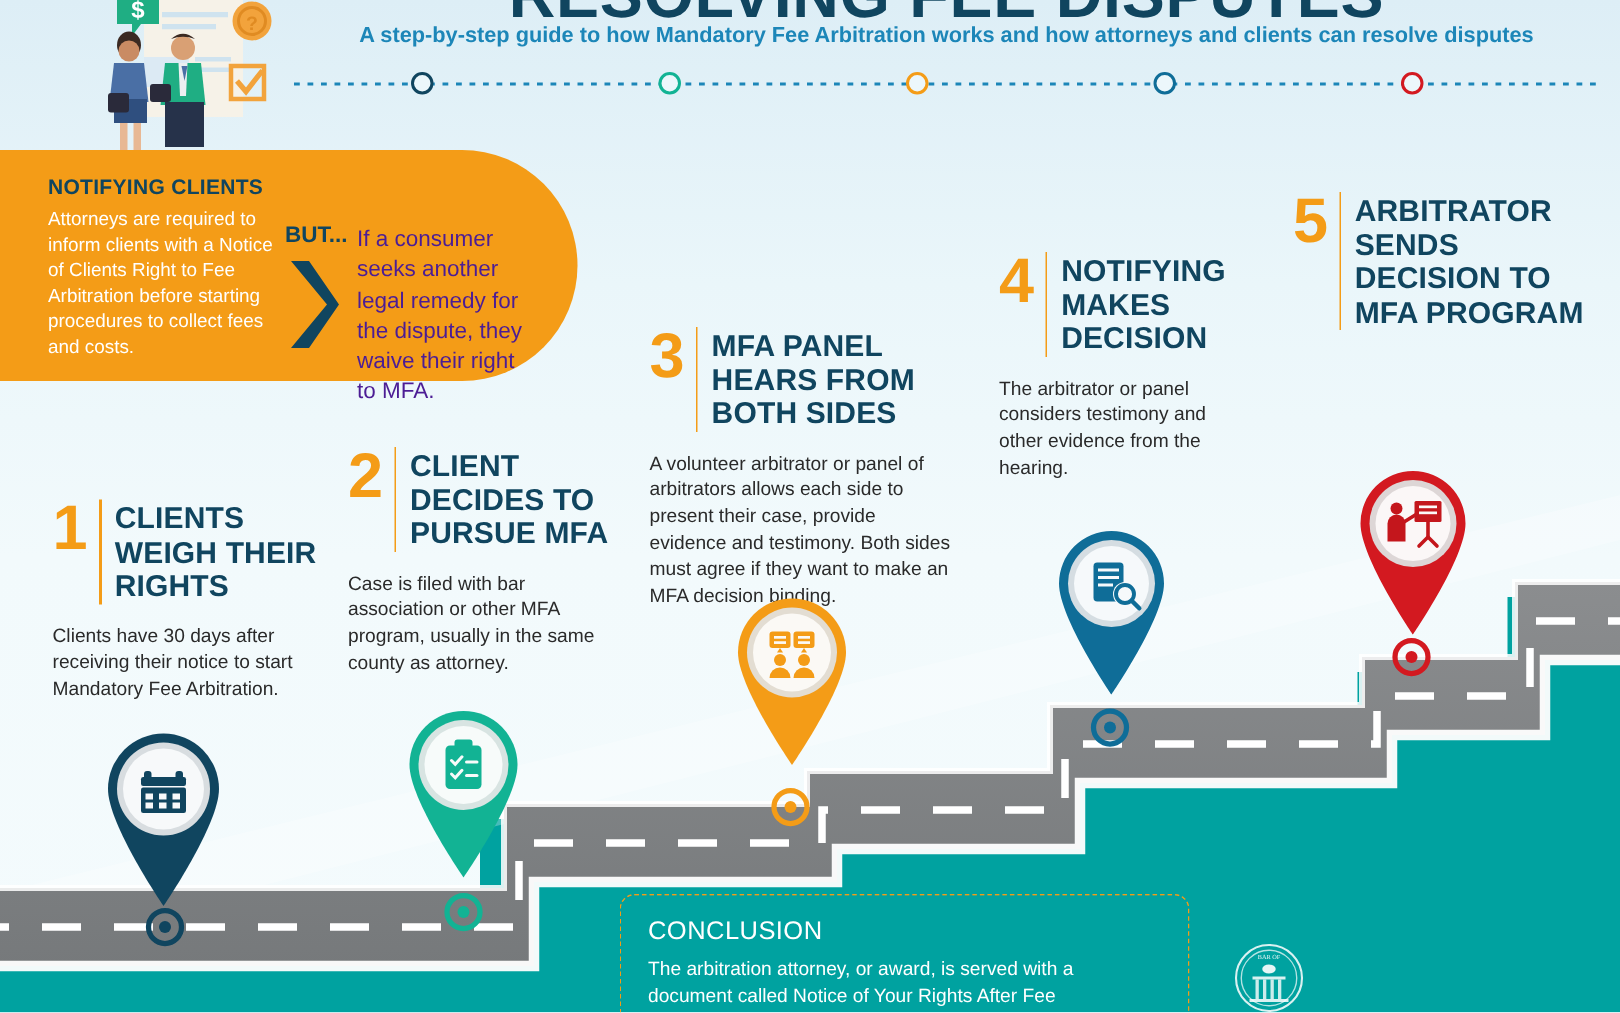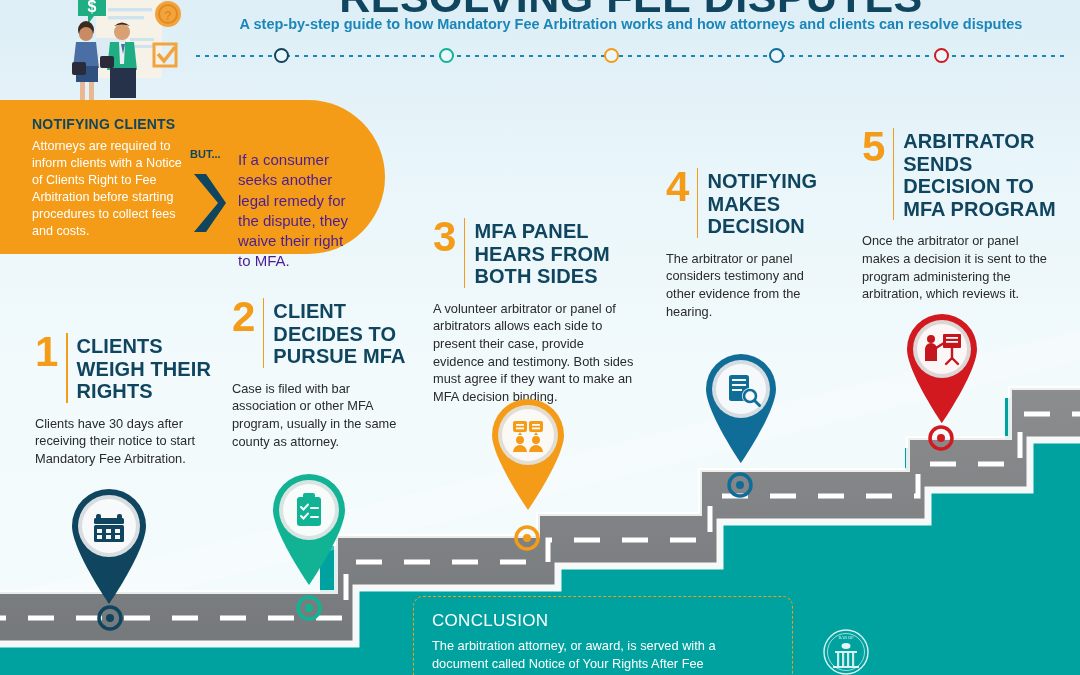--- a/index.html
+++ b/index.html
@@ -119,21 +119,21 @@
     position: absolute;
     left: 72px; top: 38px;
     width: 160px;
     font-size: 12.6px;
     line-height: 1.35;
     color: #ffffff;
   }
   .but-label {
     position: absolute;
     left: 230px; top: 48px;
-    font-size: 11px;
+    font-size: 15px;
     font-weight: bold;
     color: #10455f;
   }
   .but-arrow {
     position: absolute;
     left: 232px; top: 72px;
     width: 36px; height: 62px;
   }
   .but-body {
     position: absolute;
@@ -389,21 +389,20 @@
     </div>
     <div class="step-body">The arbitrator or panel considers testimony and other evidence from the hearing.</div>
   </div>
 
   <div class="step" style="left:862px; top:128px; width:196px;">
     <div class="step-head">
       <div class="step-num">5</div>
       <div class="step-bar"></div>
       <div class="step-title">ARBITRATOR SENDS DECISION TO MFA PROGRAM</div>
     </div>
-    <div class="step-body">Once the arbitrator or panel makes a decision it is sent to the program administering the arbitration, which reviews it.</div>
   </div>
 
   <svg class="pin" style="left:58px; top:476px; width:102px; height:130px;" viewBox="0 0 102 130">
     <path d="M51 128 C51 128 14 74 14 50 A37 37 0 1 1 88 50 C88 74 51 128 51 128 Z" fill="#10455f"></path>
     <circle cx="51" cy="50" r="31" fill="#d8dde0"></circle>
     <circle cx="51" cy="50" r="27" fill="#f7f9fa"></circle>
     <g fill="#10455f">
       <rect x="38" y="38" width="5" height="9" rx="2"></rect>
       <rect x="59" y="38" width="5" height="9" rx="2"></rect>
       <rect x="36" y="42" width="30" height="6" rx="1.5"></rect>

